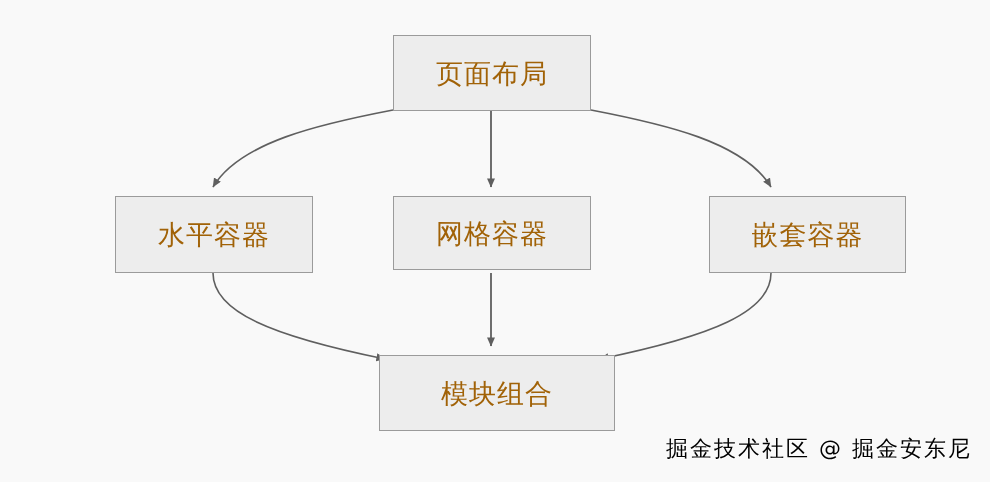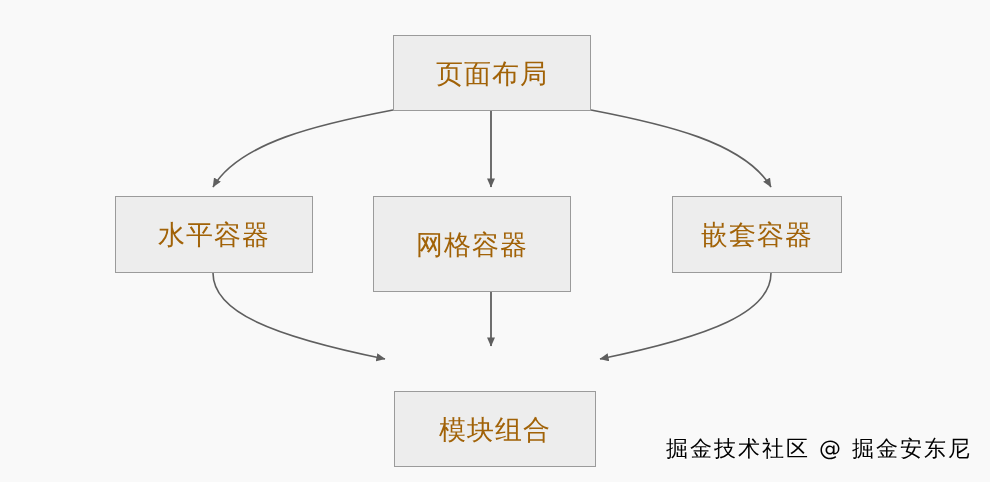--- a/index.html
+++ b/index.html
@@ -52,37 +52,36 @@
     height: 76px;
   }
   #node-horizontal {
     left: 115px;
     top: 196px;
     width: 198px;
     height: 77px;
     justify-content: center;
   }
   #node-grid {
-    left: 373px;
+    left: 393px;
     top: 196px;
     width: 198px;
-    height: 96px;
+    height: 74px;
   }
   #node-nested {
-    left: 672px;
+    left: 709px;
     top: 196px;
-    width: 170px;
+    width: 197px;
     height: 77px;
   }
   #node-module {
-    left: 394px;
+    left: 379px;
     top: 355px;
-    width: 202px;
+    width: 236px;
     height: 76px;
-    margin-top: 36px;
   }
   #watermark {
     position: absolute;
     right: 18px;
     bottom: 18px;
     color: #000000;
     font-size: 22px;
     letter-spacing: 2px;
     white-space: nowrap;
     font-family: "DejaVu Sans", "Liberation Sans", sans-serif;

